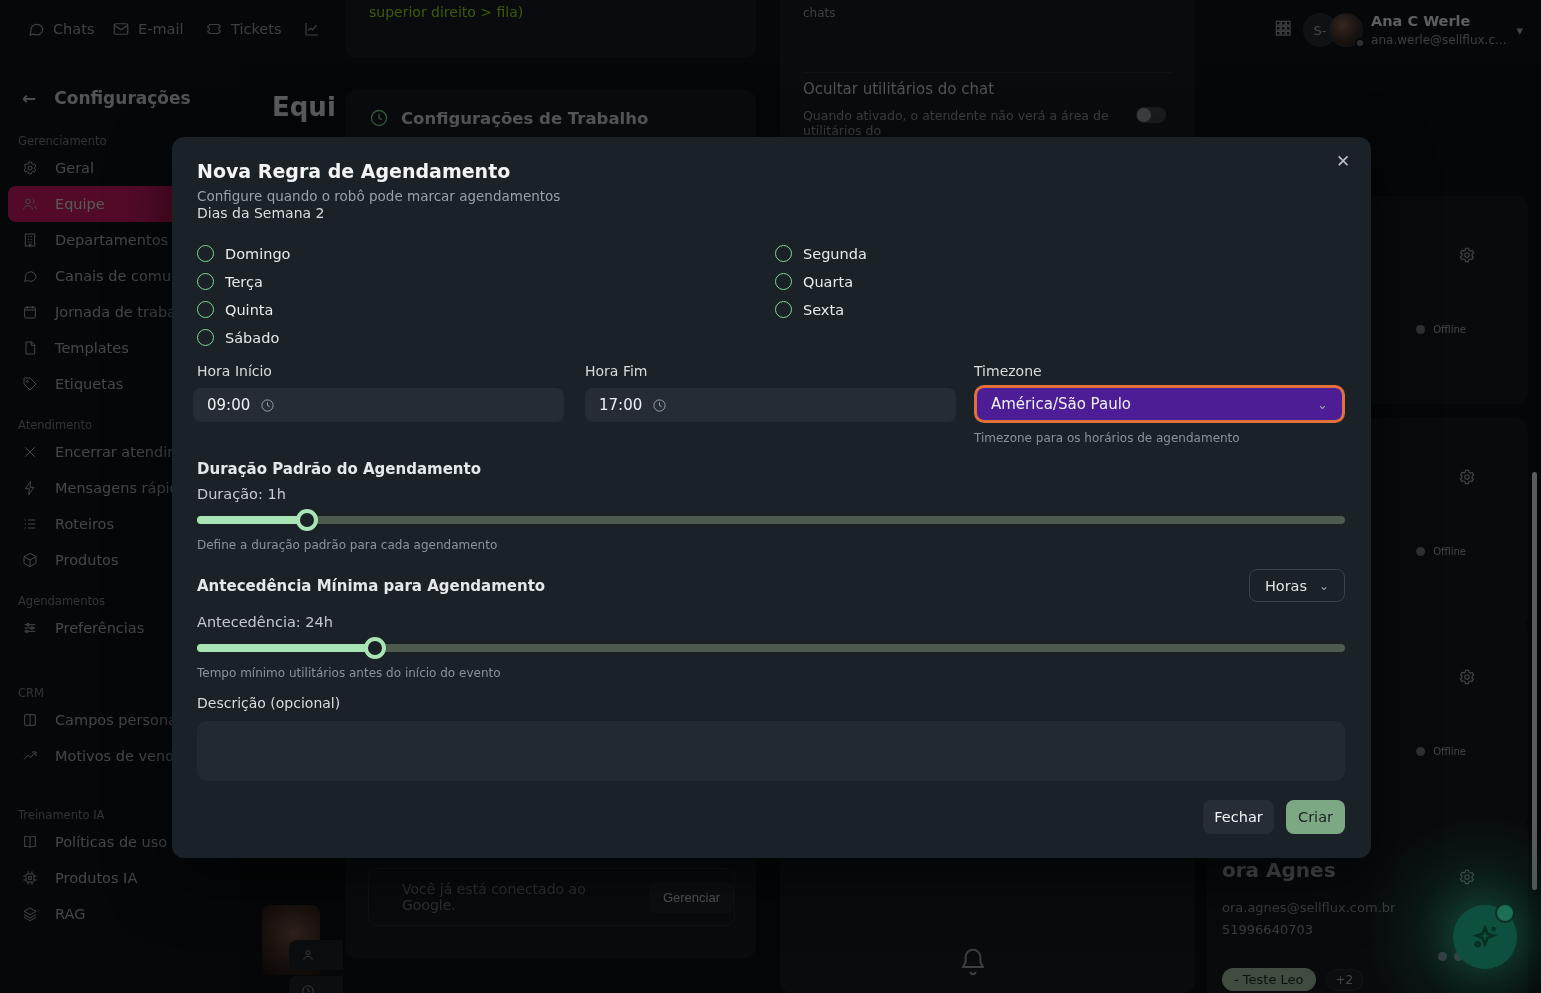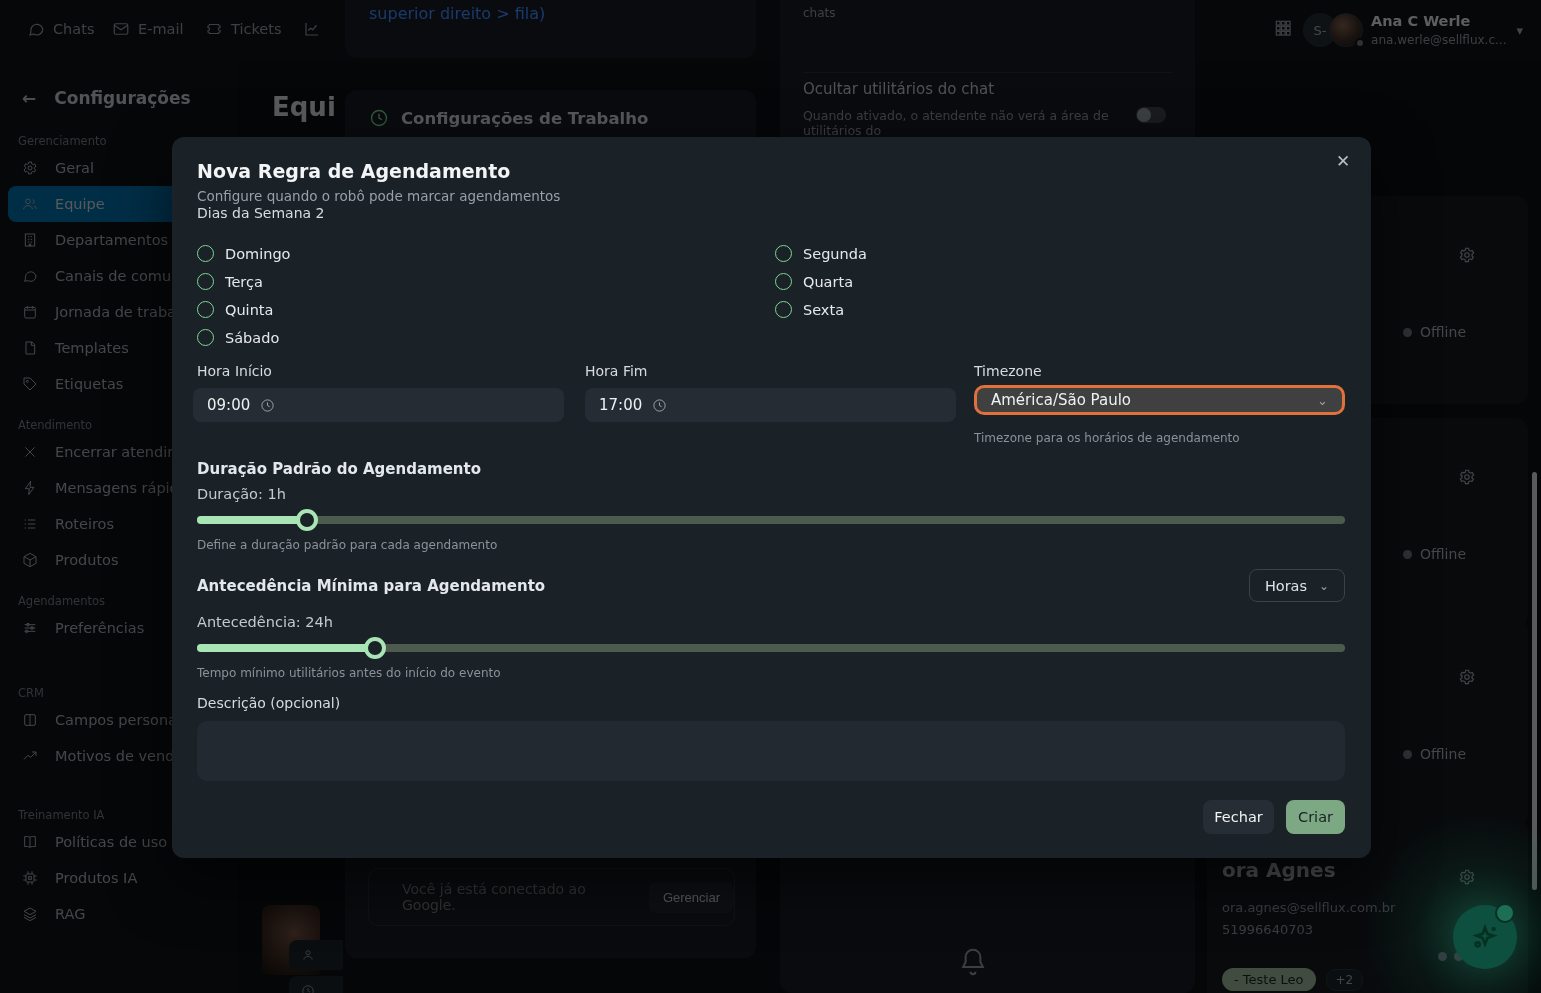--- a/index.html
+++ b/index.html
@@ -26,28 +26,28 @@
   .user-email { color:#8a9096; font-size:12px; }
   .chev { color:#9aa0a6; font-size:13px; }
 
   .sidebar { position:absolute; left:0; top:62px; width:238px; height:931px; background:#0d1115; }
   .side-head { display:flex; align-items:center; gap:18px; padding:26px 0 10px 22px;
     color:#b8bec4; font-size:17px; font-weight:bold; }
   .side-head .arrow { font-size:17px; color:#a8aeb4; }
   .side-section { padding:16px 0 2px 18px; color:#6f767c; font-size:11.5px; }
   .side-item { display:flex; align-items:center; gap:17px; height:36px; padding-left:22px;
     color:#9aa1a7; font-size:14.5px; white-space:nowrap; }
-  .side-item.active { background:#0369a1; border-radius:8px; margin:0 8px; padding-left:14px; color:#c6ccd2; }
+  .side-item.active { background:#be185d; border-radius:8px; margin:0 8px; padding-left:14px; color:#c6ccd2; }
   .side-item svg { width:16px; height:16px; stroke:#9aa1a7; fill:none; stroke-width:1.5; flex:none; }
 
   .main-title { position:absolute; left:272px; top:92px; color:#c8cdd2; font-size:26px; font-weight:bold; }
 
   .card { position:absolute; background:#161b21; border-radius:12px; }
   .card-top { left:345px; top:-22px; width:411px; height:80px; }
-  .card-top-text { position:absolute; left:24px; top:26px; color:#3b82f6; font-size:16px; }
+  .card-top-text { position:absolute; left:24px; top:26px; color:#84cc16; font-size:14px; }
   .card-work { left:345px; top:90px; width:411px; height:868px; }
   .work-head { position:absolute; left:24px; top:18px; display:flex; align-items:center; gap:12px; }
   .work-head svg { width:20px; height:20px; stroke:#79c98a; fill:none; stroke-width:1.6; }
   .work-title { color:#c2c8ce; font-size:16.5px; font-weight:bold; }
   .google-box { position:absolute; left:23px; top:778px; width:367px; height:58px;
     border:1px solid #262d34; border-radius:10px; display:flex; align-items:center; gap:14px; padding-left:22px; }
   .google-text { color:#737373; font-size:14px;margin-left:11px; }
   .btn-manage { background:#1e242b; color:#c2c8ce; font-size:13px; border:none; border-radius:7px;
     padding:8px 14px; }
 
@@ -58,21 +58,21 @@
   .pr-hide-desc { position:absolute; left:23px; top:130px; width:320px; color:#848c93; font-size:12.5px; }
   .toggle { position:absolute; left:356px; top:129px; width:30px; height:16px; border-radius:9px; background:#3a4148; }
   .toggle .knob { position:absolute; left:1px; top:1px; width:14px; height:14px; border-radius:50%; background:#8a9096; }
   .pr-organizer { position:absolute; left:23px; top:832px; color:#22c55e; font-size:12.5px; }
   .bell-wrap { position:absolute; left:178px; top:968px; }
   .bell-wrap svg { width:30px; height:32px; stroke:#8a9096; fill:none; stroke-width:1.6; }
 
   .team-card { position:absolute; left:1207px; width:321px; height:208px; background:#13181d; border-radius:12px; }
   .team-gear { position:absolute; right:52px; top:50px; }
   .team-gear svg { width:18px; height:18px; stroke:#9aa1a7; fill:none; stroke-width:1.5; }
-  .team-status { position:absolute; right:62px; top:128px; color:#9aa1a7; font-size:14px; display:flex; align-items:center; gap:8px; }
+  .team-status { position:absolute; right:62px; top:128px; color:#9aa1a7; font-size:10px; display:flex; align-items:center; gap:8px; }
   .team-status .dot { width:9px; height:9px; border-radius:50%; background:#6a7076; }
   .team-name { position:absolute; left:15px; top:40px; color:#b4bac0; font-size:20px; font-weight:bold; }
   .team-email { position:absolute; left:15px; top:82px; color:#848c93; font-size:13px; }
   .team-phone { position:absolute; left:15px; top:104px; color:#848c93; font-size:13px; }
   .team-tags { position:absolute; left:15px; top:150px; display:flex; gap:10px; align-items:center; }
   .tag-pill { background:#8fae8f; color:#1c2320; font-size:13px; border-radius:12px; padding:4px 12px; }
   .tag-more { background:#1a2026; color:#9aa1a7; font-size:12px; border-radius:10px; padding:3px 9px; border:1px solid #2a3138; }
 
   .bg-member-photo { position:absolute; left:262px; top:905px; width:58px; height:70px; border-radius:8px 8px 0 0;
     background:radial-gradient(circle at 55% 40%, #6a4a3c 0%, #34241e 60%, #140f0c 100%); }
@@ -102,21 +102,21 @@
     text-align:center; line-height:20px; cursor:pointer; }
   .m-title { position:absolute; left:25px; top:23px; color:#f2f4f6; font-size:19px; font-weight:bold; }
   .m-subtitle { position:absolute; left:25px; top:51px; color:#98a0a8; font-size:13.5px; }
   .m-days-label { position:absolute; left:25px; top:68px; color:#d8dce0; font-size:14px; }
   .day-row { position:absolute; display:flex; align-items:center; gap:11px; color:#e6e9ec; font-size:14.5px; }
   .day-circle { width:17px; height:17px; border-radius:50%; border:1.5px solid #7ed794; flex:none; }
   .field-label { position:absolute; color:#d8dce0; font-size:14px; }
   .time-input { position:absolute; top:251px; height:34px; width:371px; background:#252c34; border-radius:8px;
     display:flex; align-items:center; gap:10px; padding-left:14px; color:#eef1f3; font-size:15px; }
   .time-input svg { width:15px; height:15px; stroke:#9aa1a8; fill:none; stroke-width:1.6; }
-  .tz-select { position:absolute; left:802px; top:248px; width:371px; height:30px; background:#404040;
+  .tz-select { position:absolute; left:802px; top:248px; width:371px; height:38px; background:#4c1d95;
     border:3px solid #e0703c; border-radius:10px; display:flex; align-items:center; justify-content:space-between;
     padding:0 14px; color:#eef1f3; font-size:15px; }
   .tz-select .chev { color:#9aa1a8; }
   .helper { position:absolute; color:#8a929a; font-size:12px; }
   .section-title { position:absolute; color:#e4e8ec; font-size:15px; font-weight:bold; }
   .value-label { position:absolute; color:#c4cad0; font-size:14.5px; }
   .slider { position:absolute; left:25px; width:1148px; height:8px; border-radius:4px; background:#4d5b4f; }
   .slider .fill { position:absolute; left:0; top:0; bottom:0; border-radius:4px; background:#a9e4b4; }
   .slider .thumb { position:absolute; top:-7px; width:22px; height:22px; border-radius:50%;
     background:#1a2127; border:4px solid #a9e4b4; }

